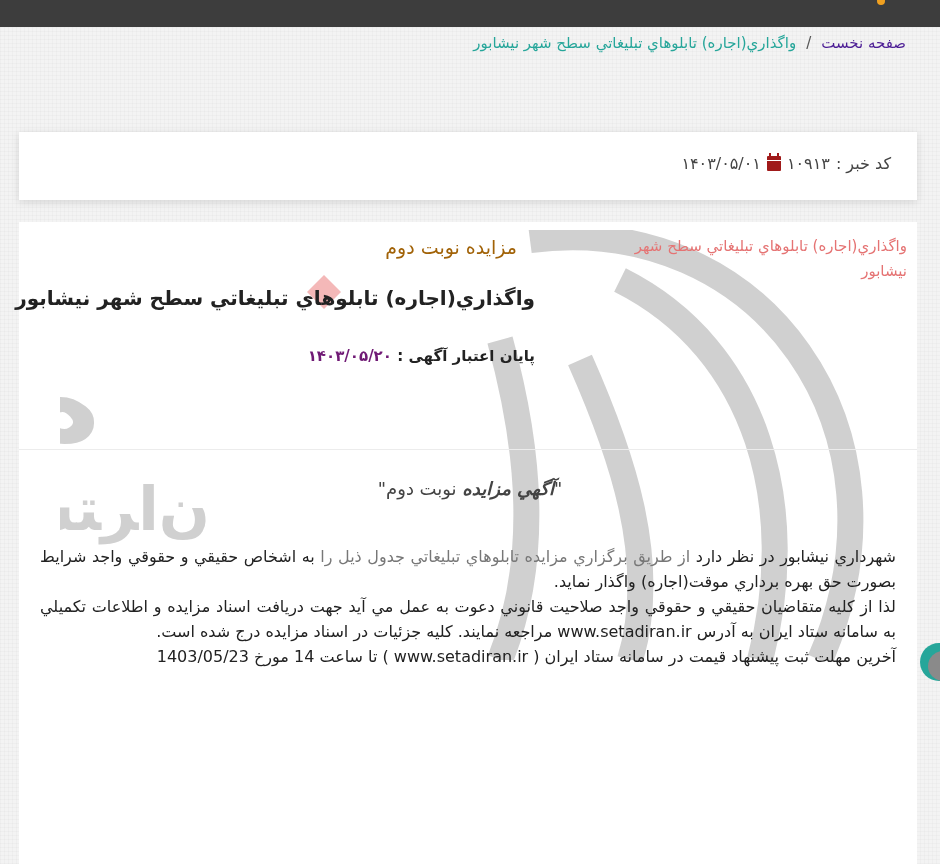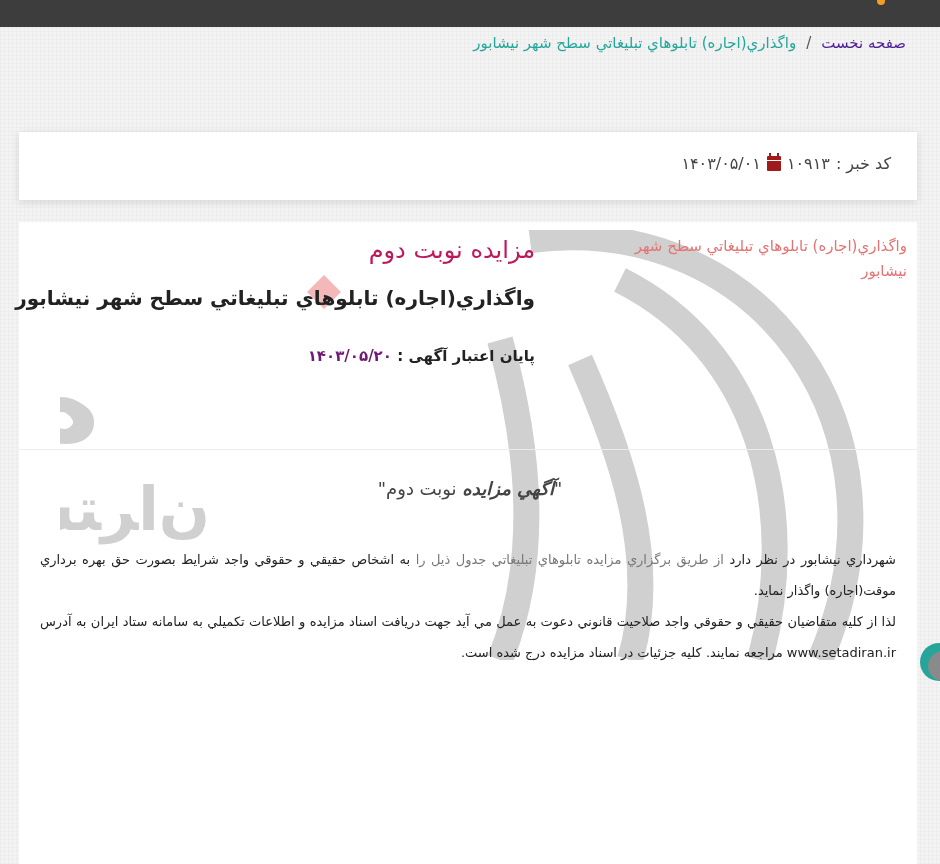--- a/index.html
+++ b/index.html
@@ -57,22 +57,22 @@
     }
     .watermark {
       position: absolute; left: 60px; top: 230px; width: 820px; height: 430px;
       pointer-events: none; z-index: 1;
     }
     .side-title {
       position: absolute; right: 33px; top: 234px; width: 320px;
       font-size: 15px; line-height: 25px; color: #e57373; text-align: right; z-index: 2;
     }
     .subtitle {
-      position: absolute; right: 405px; top: 236px;
-      font-size: 24px; color: #be185d; z-index: 2; white-space: nowrap;
+      position: absolute; right: 423px; top: 236px;
+      font-size: 19px; color: #a16207; z-index: 2; white-space: nowrap;
     }
     .main-title {
       position: absolute; right: 405px; top: 286px;
       font-size: 20px; font-weight: bold; color: #222; z-index: 2; white-space: nowrap;
     }
     .expiry {
       position: absolute; right: 405px; top: 347px;
       font-size: 15px; font-weight: bold; color: #222; z-index: 2; white-space: nowrap;
     }
     .expiry .date { color: #701a75; font-weight: bold; }
@@ -84,21 +84,21 @@
       position: absolute; left: 19px; top: 449px; width: 898px; height: 1px;
       background: #ececec; z-index: 2;
     }
     .quote {
       position: absolute; left: 0; width: 940px; top: 478px;
       text-align: center; font-size: 18px; color: #444; z-index: 2;
     }
     .quote b { font-weight: bold; font-style: italic; }
     .body-text {
       position: absolute; left: 40px; right: 44px; top: 544px;
-      font-size: 13px; line-height: 31px; color: #222; text-align: justify; z-index: 2;
+      font-size: 16px; line-height: 25px; color: #222; text-align: justify; z-index: 2;
     }
     .body-text p { margin: 0; }
     .body-text .gray { color: #777; }
     .fab {
       position: absolute; right: -18px; top: 643px; width: 38px; height: 38px;
       border-radius: 50%; background: #26a69a; z-index: 3;
       overflow: hidden;
     }
     .fab::after {
       content: ""; position: absolute; left: 8px; top: 8px; width: 30px; height: 30px;
@@ -154,17 +154,18 @@
 
 <div class="divider"></div>
 
 <div class="quote">
   <span>"</span><b>آگهي مزايده</b><span> نوبت دوم"</span>
 </div>
 
 <div class="body-text">
   <p><span>شهرداري نيشابور در نظر دارد</span><span class="gray"> از طريق برگزاري مزايده تابلوهاي تبليغاتي جدول ذيل را</span><span> به اشخاص حقيقي و حقوقي واجد شرايط بصورت حق بهره برداري موقت(اجاره) واگذار نمايد.</span></p>
   <p>لذا از كليه متقاضيان حقيقي و حقوقي واجد صلاحيت قانوني دعوت به عمل مي آيد جهت دريافت اسناد مزايده و اطلاعات تكميلي به سامانه ستاد ايران به آدرس www.setadiran.ir مراجعه نمايند. كليه جزئيات در اسناد مزايده درج شده است.</p>
+  <p>آخرین مهلت ثبت پیشنهاد قیمت در سامانه ستاد ایران ( www.setadiran.ir ) تا ساعت 14 مورخ 1403/05/23</p>
 </div>
 
 <div class="fab">
   <span></span>
 </div>
 
 </body></html>

